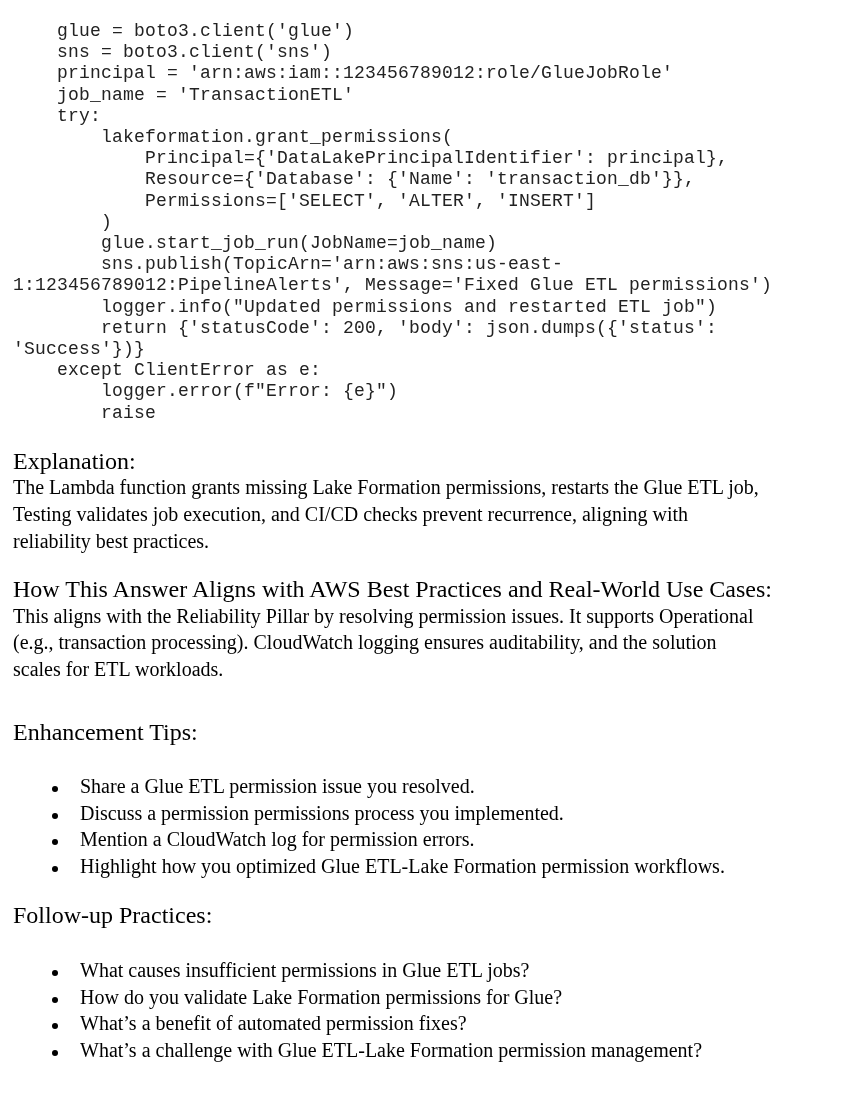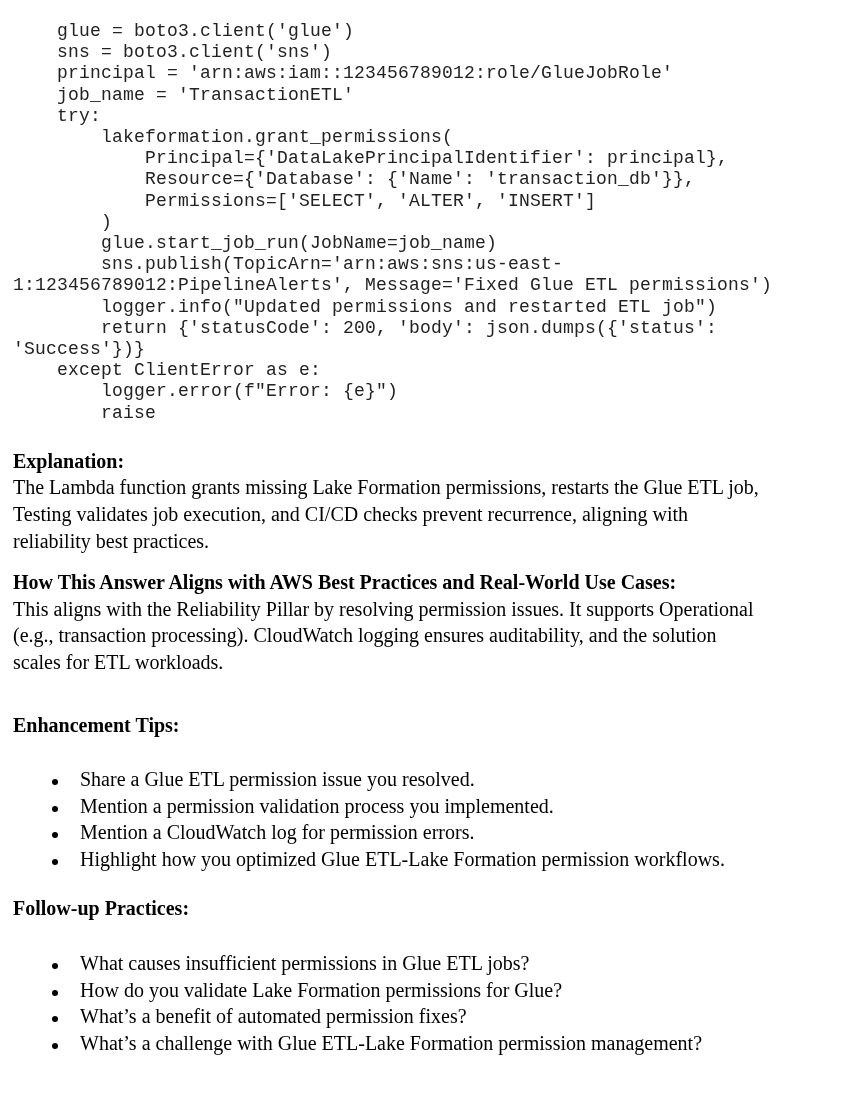--- a/index.html
+++ b/index.html
@@ -25,27 +25,27 @@
     padding: 0;
     font-family: "Liberation Mono", "DejaVu Sans Mono", monospace;
     font-size: 18px;
     line-height: 21.2px;
     letter-spacing: 0.2px;
     color: #222222;
     white-space: pre;
   }
   .sec { margin: 0; }
   .sec-explanation     { margin-top: 24px; }
-  .sec-alignment       { margin-top: 15px; }
+  .sec-alignment       { margin-top: 22px; }
   .sec-tips            { margin-top: 36px; }
   .sec-questions       { margin-top: 22px; }
   .heading {
-    font-size: 20px;
+    font-size: 24px;
     line-height: 26.6px;
-    font-weight: bold;
+    font-weight: normal;
   }
   .para .line {
     font-size: 20px;
     line-height: 26.6px;
   }
   ul.bullets {
     list-style: none;
     margin: 28px 0 0 0;
     padding: 0;
   }
@@ -111,21 +111,21 @@
 
   <div class="sec sec-tips">
     <div class="heading">Enhancement Tips:</div>
     <ul class="bullets">
       <li>
         <span class="dot"></span>
         <span>Share a Glue ETL permission issue you resolved.</span>
       </li>
       <li>
         <span class="dot"></span>
-        <span>Mention a permission validation process you implemented.</span>
+        <span>Discuss a permission permissions process you implemented.</span>
       </li>
       <li>
         <span class="dot"></span>
         <span>Mention a CloudWatch log for permission errors.</span>
       </li>
       <li>
         <span class="dot"></span>
         <span>Highlight how you optimized Glue ETL-Lake Formation permission workflows.</span>
       </li>
     </ul>

